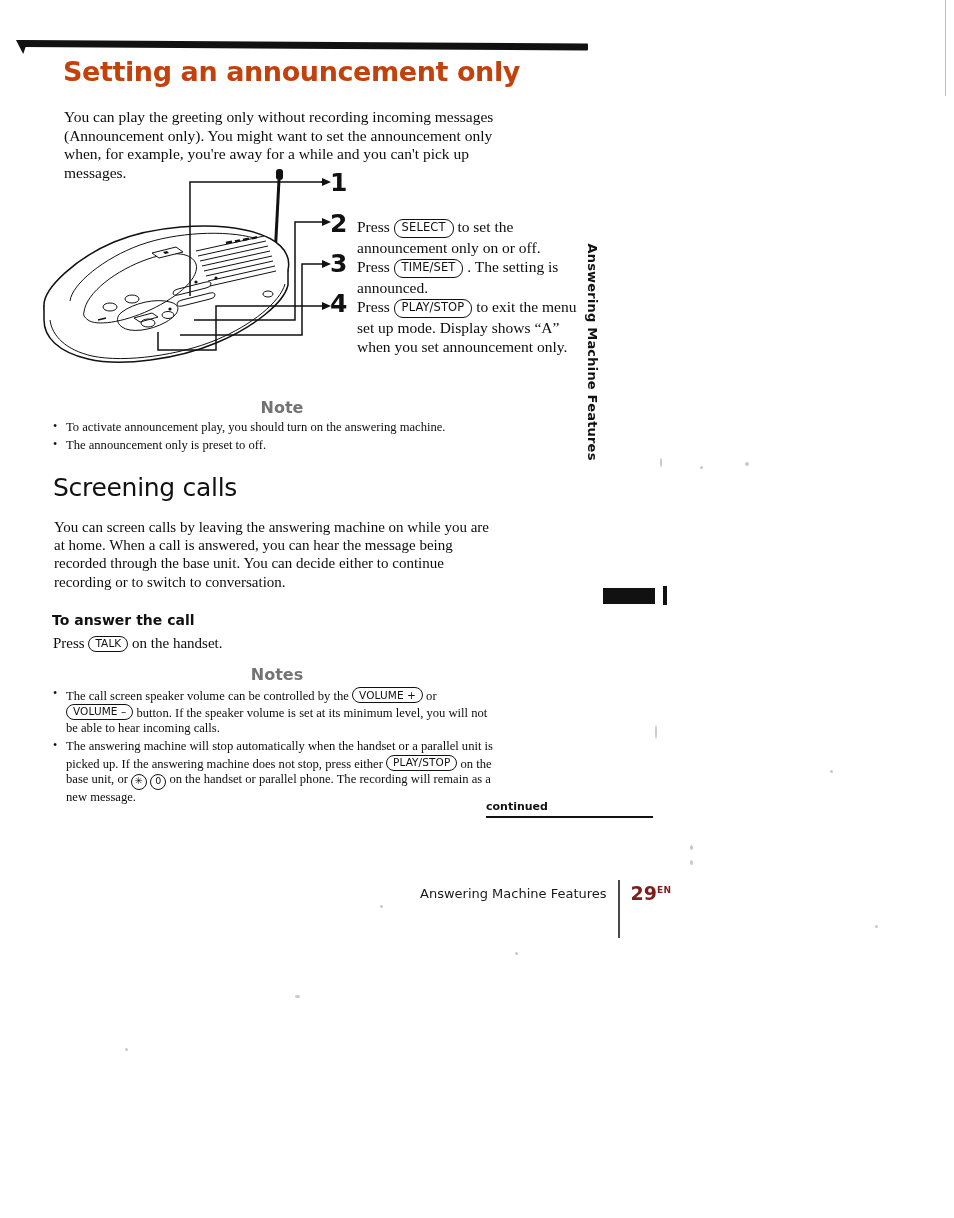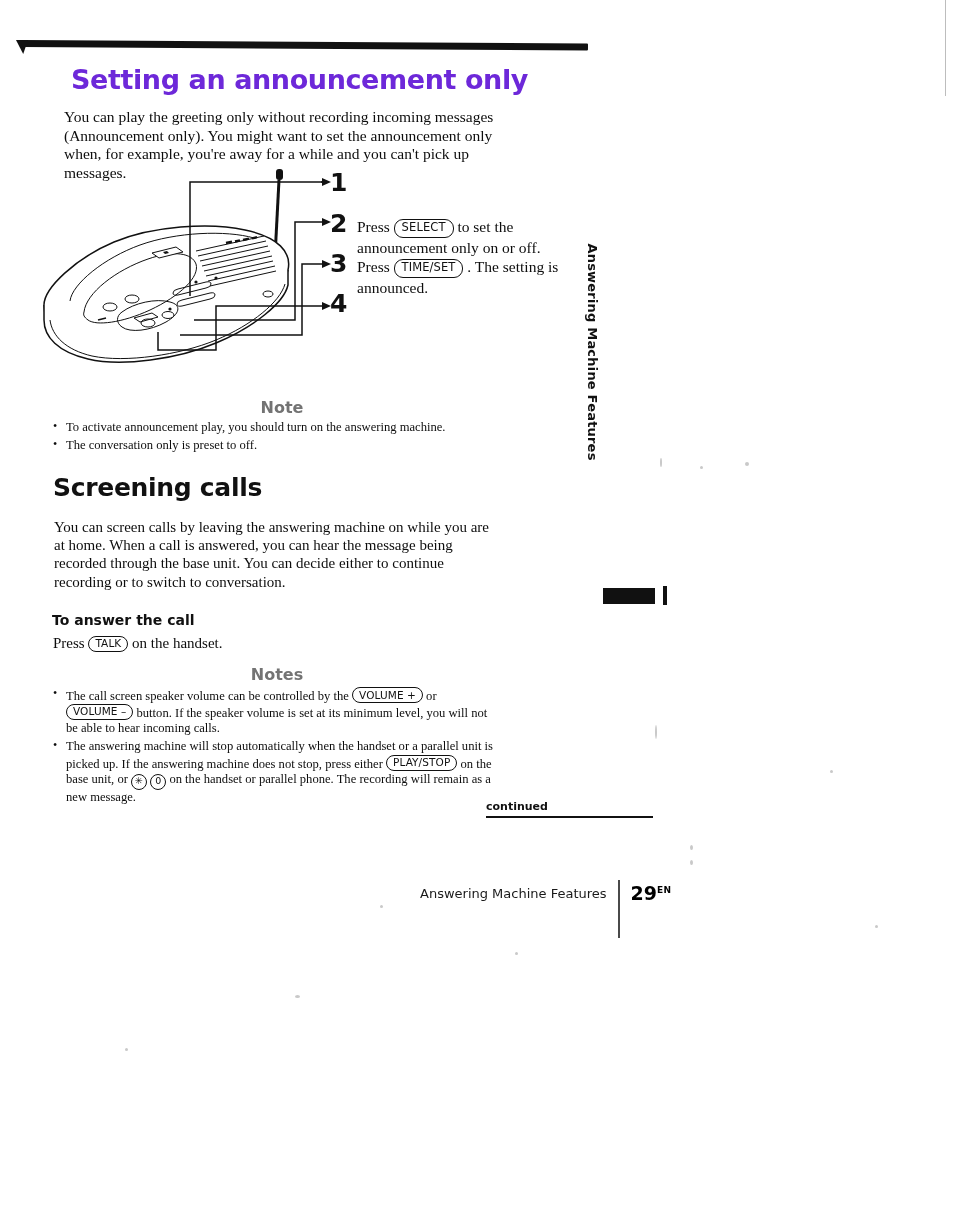--- a/index.html
+++ b/index.html
@@ -31,26 +31,26 @@
     transform-origin:left center;
     border-radius:1px;
   }
   .top-rule .hook{
     position:absolute;left:0;top:0;width:12px;height:14px;
     background:#111;
     clip-path:polygon(0 0,100% 0,60% 100%);
   }
   h1.section-title{
     position:absolute;left:55px;top:48px;
-    margin:16px;
+    margin:8px;
     font-family:"DejaVu Sans", sans-serif;
     font-size:27px;
     font-weight:700;
     letter-spacing:-0.4px;
-    color:#6d28d9;
+    color:#c2410c;
   }
 
   
   .intro{
     position:absolute;left:55px;top:108px;width:450px;
     font-size:15.5px;line-height:18.5px;margin-left:9px;
   }
 
   
   .illus{position:absolute;left:30px;top:160px;width:320px;height:225px;}
@@ -114,21 +114,21 @@
     content:"•";position:absolute;left:1px;top:-1px;font-size:12px;
   }
   #note-block{position:absolute;left:52px;top:398px;width:460px;}
   #notes-block{position:absolute;left:52px;top:665px;width:450px;}
   #notes-block .bullets li{line-height:15.4px;}
 
   
   h2.section-title2{
     position:absolute;left:53px;top:473px;margin:0;
     font-family:"DejaVu Sans", sans-serif;
-    font-size:25px;font-weight:700;letter-spacing:-0.3px;color:#111;
+    font-size:25px;font-weight:400;letter-spacing:-0.3px;color:#111;
   }
   .screen-body{
     position:absolute;left:54px;top:518px;width:440px;
     font-size:15px;line-height:18.2px;
   }
   h3.subhead{
     position:absolute;left:52px;top:612px;margin:0;
     font-family:"DejaVu Sans", sans-serif;
     font-size:14px;font-weight:700;color:#111;
   }
@@ -180,21 +180,21 @@
   .footer .fname{
     font-family:"DejaVu Sans", sans-serif;
     font-size:13px;color:#1a1a1a;
     padding-top:4px;
   }
   .footer .divider{
     width:2px;height:58px;background:#4a4a4a;margin-top:-2px;
   }
   .footer .pnum{
     font-family:"DejaVu Sans", sans-serif;
-    font-weight:700;font-size:19px;color:#000000;
+    font-weight:700;font-size:19px;color:#7f1d1d;
   }
   .footer .pnum sup{font-size:9px;font-weight:700;vertical-align:7px;letter-spacing:0.3px;}
 </style>
 </head>
 <body>
 
 <div class="page">
 
   <div class="scan-edge-right"></div>
   <div class="scan-speck" style="left:700px;top:466px;width:3px;height:3px;"></div>
@@ -313,29 +313,34 @@
       <span class="num">3</span>
       <div class="body">
         <span>Press</span>
         <span class="btn">TIME/SET</span>
         <span>. The setting is announced.</span>
       </div>
     </div>
 
     <div class="step" style="margin-top:-2px;">
       <span class="num">4</span>
+      <div class="body">
+        <span>Press</span>
+        <span class="btn">PLAY/STOP</span>
+        <span>to exit the menu set up mode. Display shows “A” when you set announcement only.</span>
+      </div>
     </div>
 
   </div>
 
   <div id="note-block">
     <div class="note-head">Note</div>
     <ul class="bullets">
       <li>To activate announcement play, you should turn on the answering machine.</li>
-      <li>The conversation only is preset to off.</li>
+      <li>The announcement only is preset to off.</li>
     </ul>
   </div>
 
   <h2 class="section-title2">Screening calls</h2>
   <div class="screen-body">You can screen calls by leaving the answering machine on while you are at home. When a call is answered, you can hear the message being recorded through the base unit. You can decide either to continue recording or to switch to conversation.</div>
 
   <h3 class="subhead">To answer the call</h3>
   <div class="answer-line">
     <span>Press</span>
     <span class="btn btn-sm">TALK</span>

